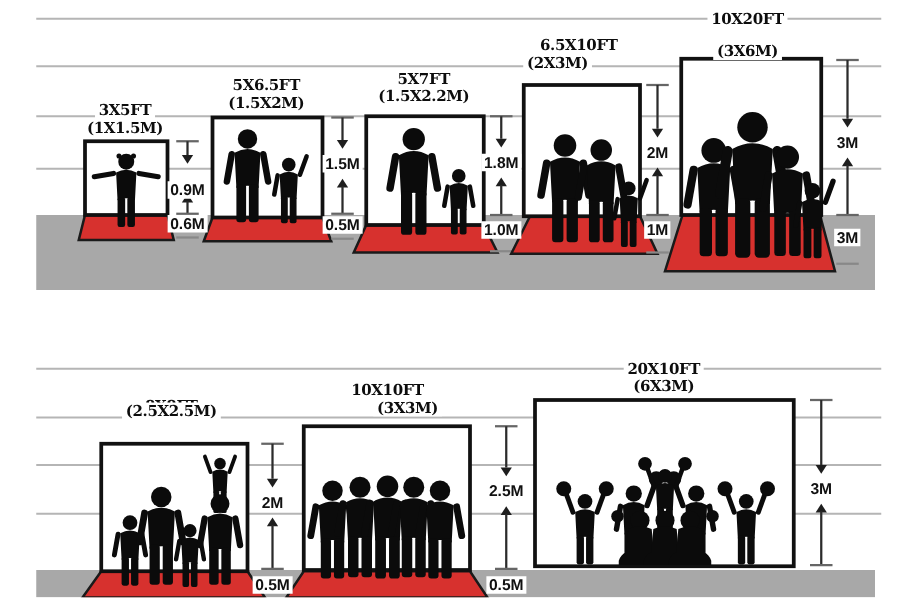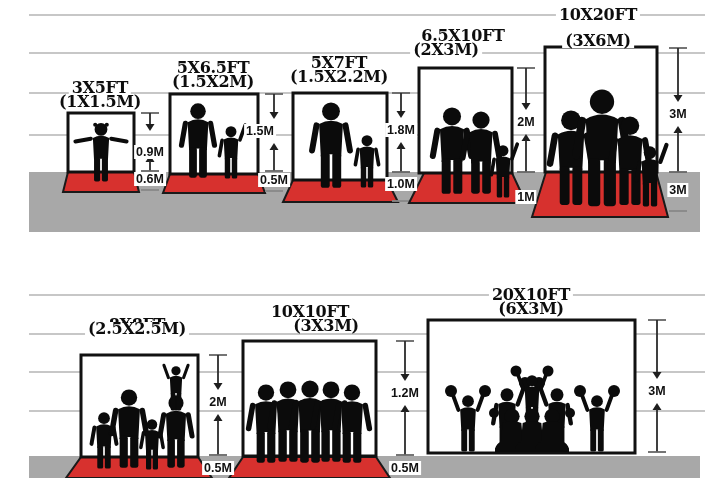--- a/index.html
+++ b/index.html
@@ -1,20 +1,20 @@
 <!DOCTYPE html>
 <html><head>
 <meta charset="utf-8">
 <style>
   html,body{margin:0;padding:0;background:#fff;}
   .stage{position:relative;width:720px;height:478px;background:#ffffff;overflow:hidden;
          font-family:"Liberation Sans",sans-serif;}
   .scene{position:absolute;left:0;top:0;}
   .t{position:absolute;transform:translateX(-50%);font-family:"DejaVu Serif",serif;font-weight:700;
-     font-size:16px;line-height:14px;letter-spacing:-0.3px;color:#0d0d0d;background:#ffffff;
+     font-size:12px;line-height:14px;letter-spacing:-0.3px;color:#0d0d0d;background:#ffffff;
      padding:0 3px;white-space:nowrap;}
   .ml{position:absolute;transform:translateX(-50%);font-family:"Liberation Sans",sans-serif;
       font-weight:700;font-size:12.5px;line-height:14px;color:#111;background:#ffffff;
       padding:0 2px;white-space:nowrap;}
 </style>
 </head>
 <body>
 
 <div class="stage">
 <svg class="scene" width="720" height="478" viewBox="0 0 720 478">
@@ -255,26 +255,26 @@
 <div class="t" style="left:598px;top:34px">(3X6M)</div>
 <div class="t" style="left:137px;top:318px">8X8FT</div>
 <div class="t" style="left:137px;top:322px">(2.5X2.5M)</div>
 <div class="t" style="left:310px;top:305px">10X10FT</div>
 <div class="t" style="left:326px;top:319px">(3X3M)</div>
 <div class="t" style="left:531px;top:288px">20X10FT</div>
 <div class="t" style="left:531px;top:302px">(6X3M)</div>
 
 <div class="ml" style="left:150px;top:145px">0.9M</div>
 <div class="ml" style="left:150px;top:172px">0.6M</div>
-<div class="ml" style="left:260px;top:124px">1.5M</div>
+<div class="ml" style="left:274px;top:124px">1.5M</div>
 <div class="ml" style="left:274px;top:173px">0.5M</div>
 <div class="ml" style="left:401px;top:123px">1.8M</div>
 <div class="ml" style="left:401px;top:177px">1.0M</div>
 <div class="ml" style="left:526px;top:115px">2M</div>
-<div class="ml" style="left:526px;top:190px">1M</div>
+<div class="ml" style="left:526px;top:177px">1M</div>
 <div class="ml" style="left:678px;top:107px">3M</div>
 <div class="ml" style="left:678px;top:183px">3M</div>
 <div class="ml" style="left:218px;top:395px">2M</div>
 <div class="ml" style="left:218px;top:461px">0.5M</div>
-<div class="ml" style="left:405px;top:386px">1.2M</div>
+<div class="ml" style="left:405px;top:386px">2.5M</div>
 <div class="ml" style="left:405px;top:461px">0.5M</div>
 <div class="ml" style="left:657px;top:384px">3M</div>
 </div>
 
 </body></html>

